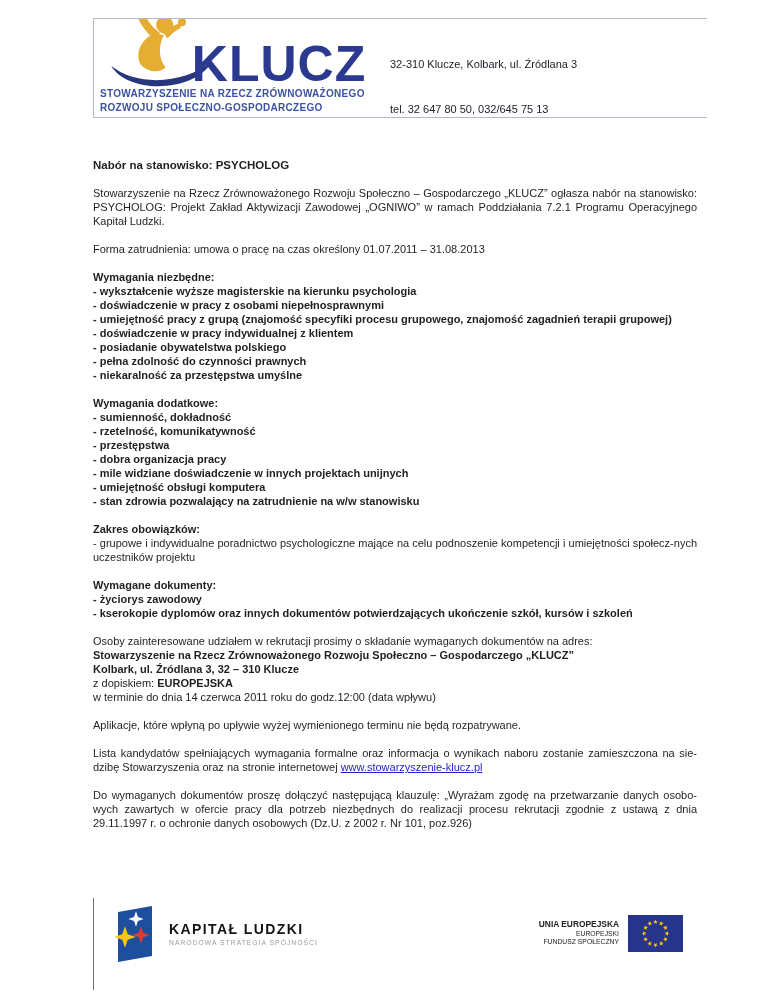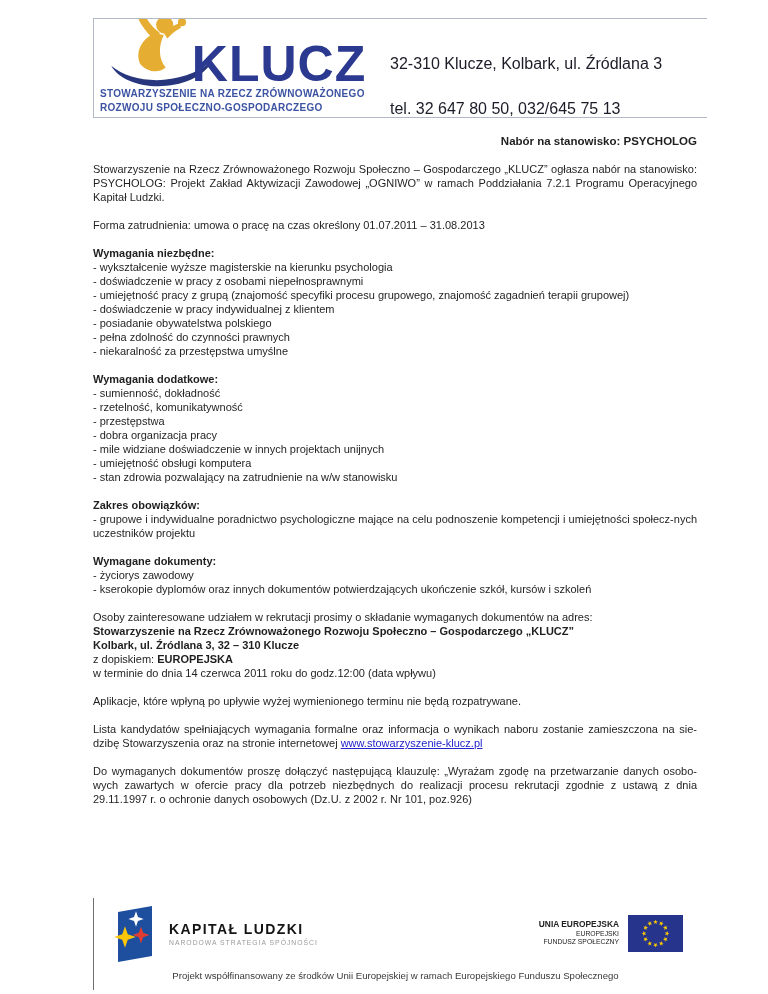--- a/index.html
+++ b/index.html
@@ -19,34 +19,34 @@
   .logo-fig { margin-bottom:-6px; }
   .logo-name {
     font-size:50px; font-weight:bold; color:#2b3990; line-height:0.9;
     letter-spacing:1px; margin-left:-30px;
   }
   .logo-caption {
     font-size:10px; font-weight:bold; color:#3c53a2; letter-spacing:0.3px;
     line-height:14px; white-space:nowrap;
   }
   .contact {
-    position:absolute; left:296px; top:8px; font-size:16px; line-height:14.9px;
+    position:absolute; left:296px; top:8px; font-size:11px; line-height:14.9px;
     color:#1c1c28; white-space:pre;
   }
 
   
   .doc-body {
     position:absolute; left:93px; top:134px; width:604px;
     font-size:11px; line-height:14px; color:#1f1f1f;
   }
-  .doc-title { text-align:right; font-weight:bold; font-size:11.5px; }
+  .doc-title { text-align:left; font-weight:bold; font-size:11.5px;margin-top:24px; }
   p.block { margin:14px 0 0 0; }
   .just { text-align:justify; }
   .heading { font-weight:bold; }
-  .li { line-height:14px; }
+  .li { line-height:14px;font-weight:bold; }
   .bold { font-weight:bold; }
   .doc-link { color:#2323cc; text-decoration:underline; }
 
   
   .footer {
     position:absolute; left:93px; top:898px; width:604px; height:92px;
     border-left:1px solid #6f6f6f;
   }
   .logos-row {
     display:flex; align-items:center; justify-content:space-between;
@@ -188,16 +188,15 @@
             <use href="#eustar" transform="rotate(210) translate(0,-11.5)"></use>
             <use href="#eustar" transform="rotate(240) translate(0,-11.5)"></use>
             <use href="#eustar" transform="rotate(270) translate(0,-11.5)"></use>
             <use href="#eustar" transform="rotate(300) translate(0,-11.5)"></use>
             <use href="#eustar" transform="rotate(330) translate(0,-11.5)"></use>
           </g>
         </svg>
       </div>
 
     </div>
-    <div class="footer-note">Projekt  współfinansowany ze środków Unii Europejskiej w ramach Europejskiego Funduszu Społecznego</div>
   </div>
 
 </div>
 
 </body></html>

